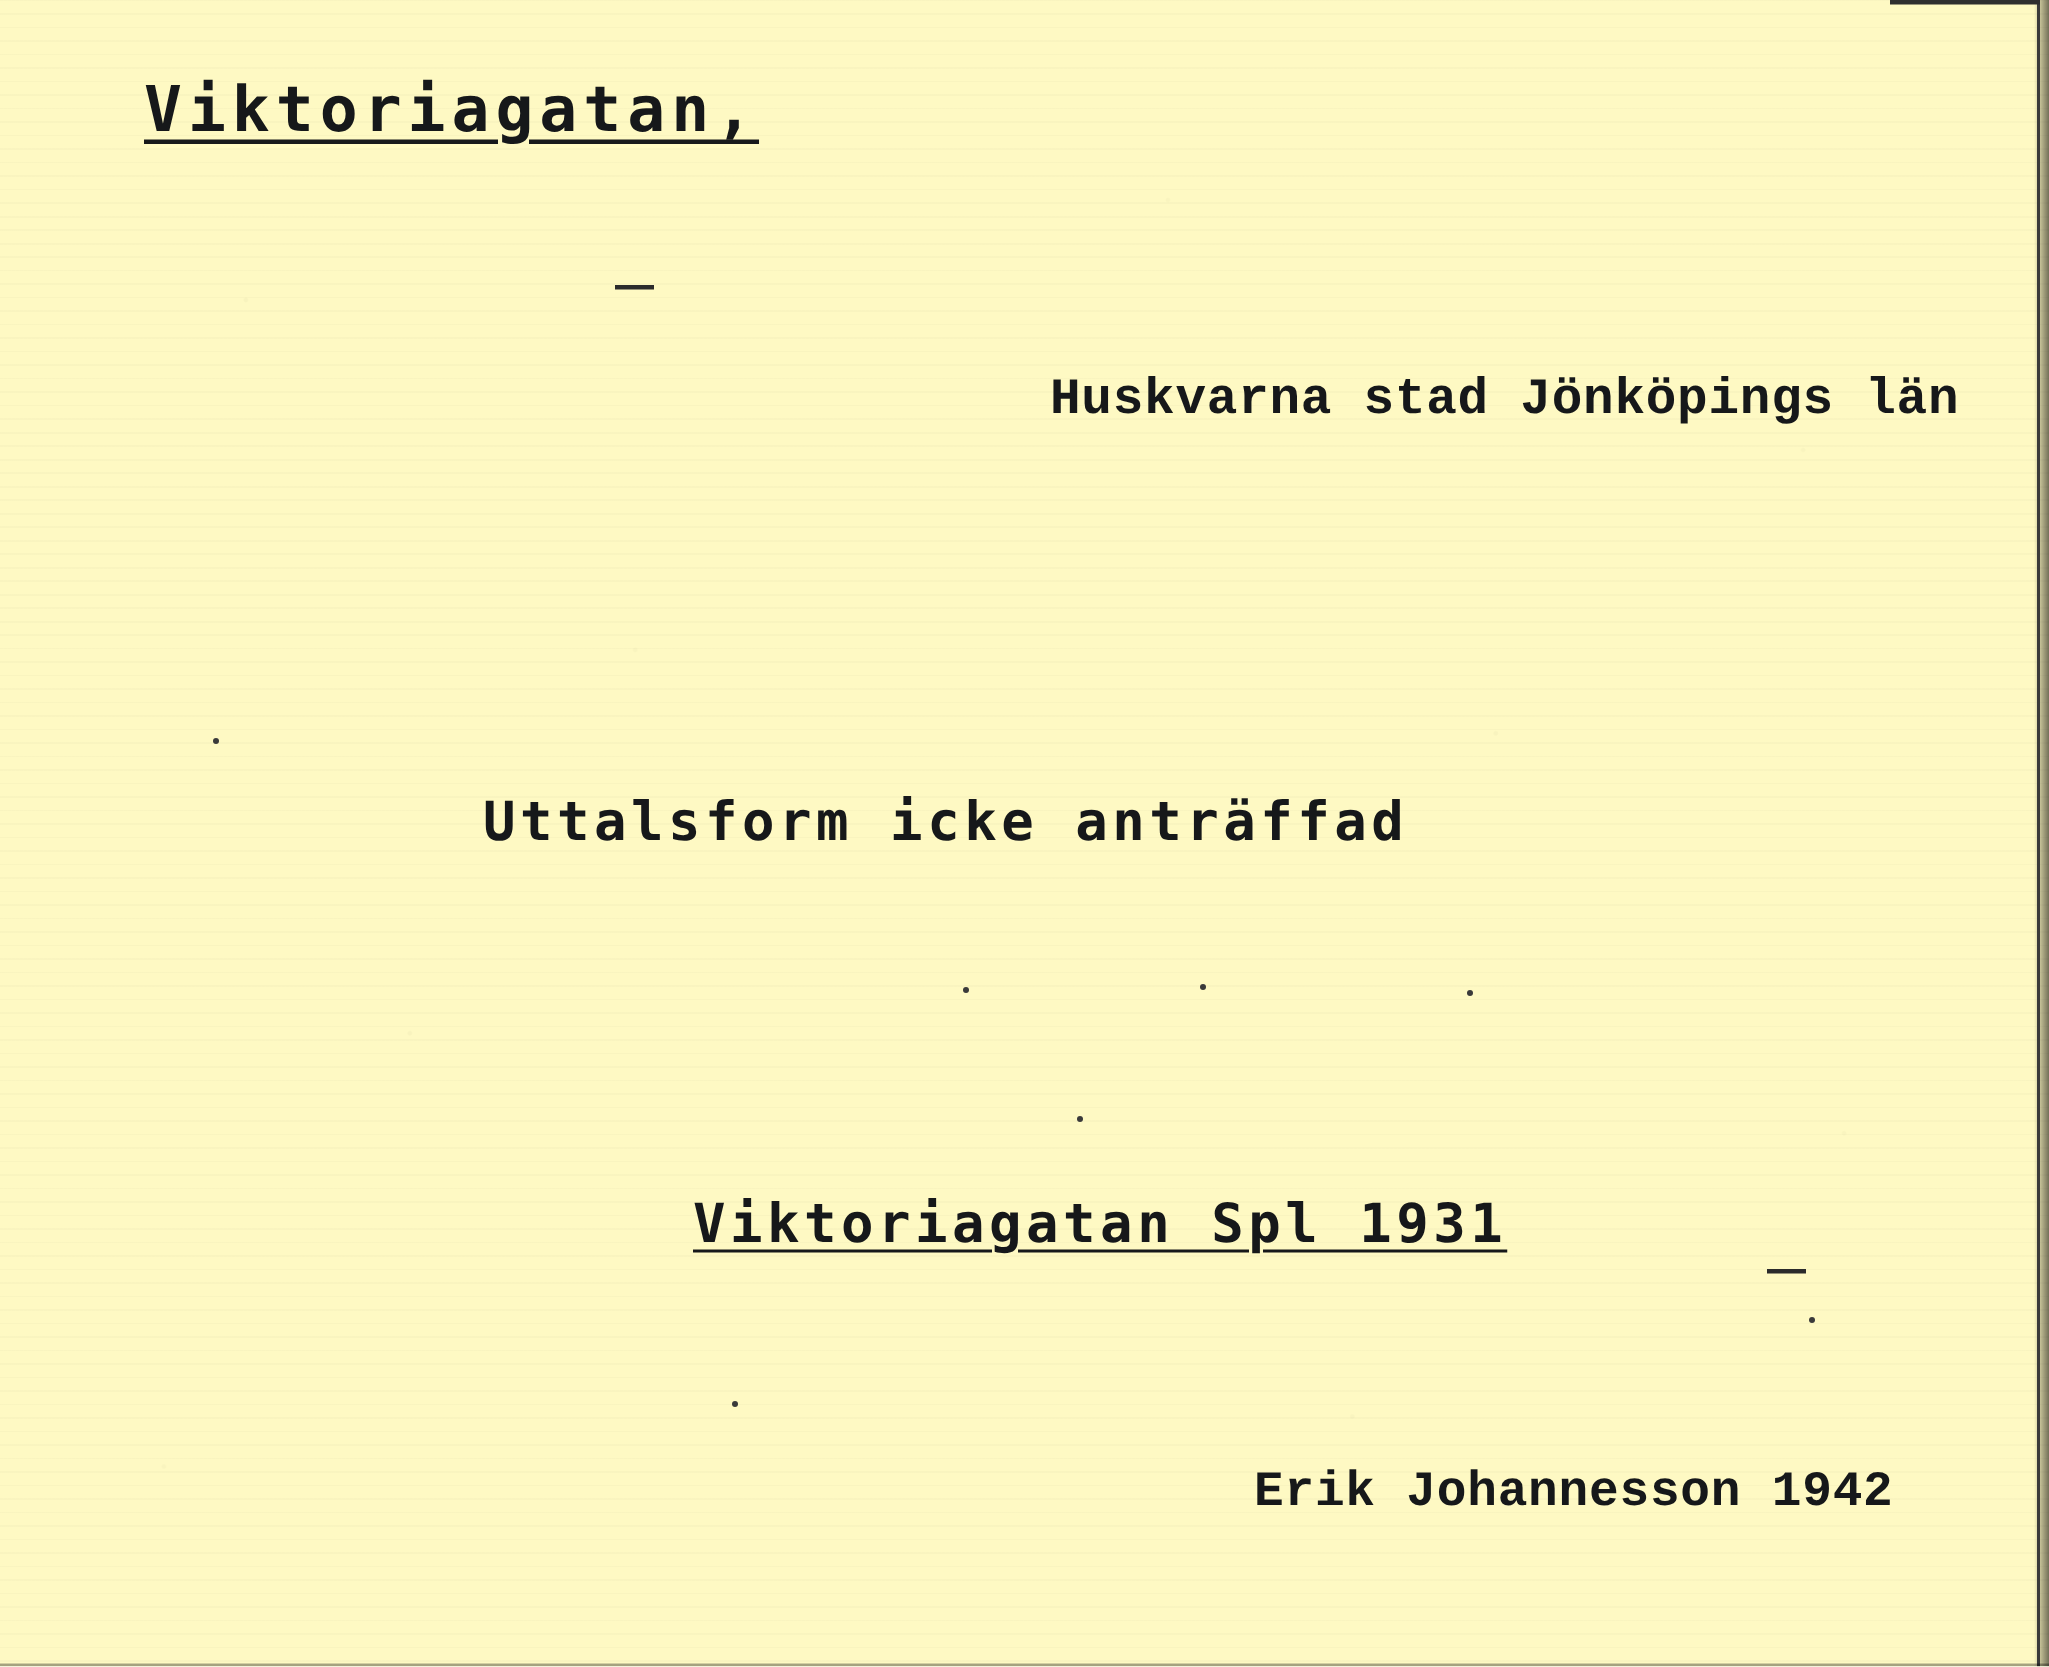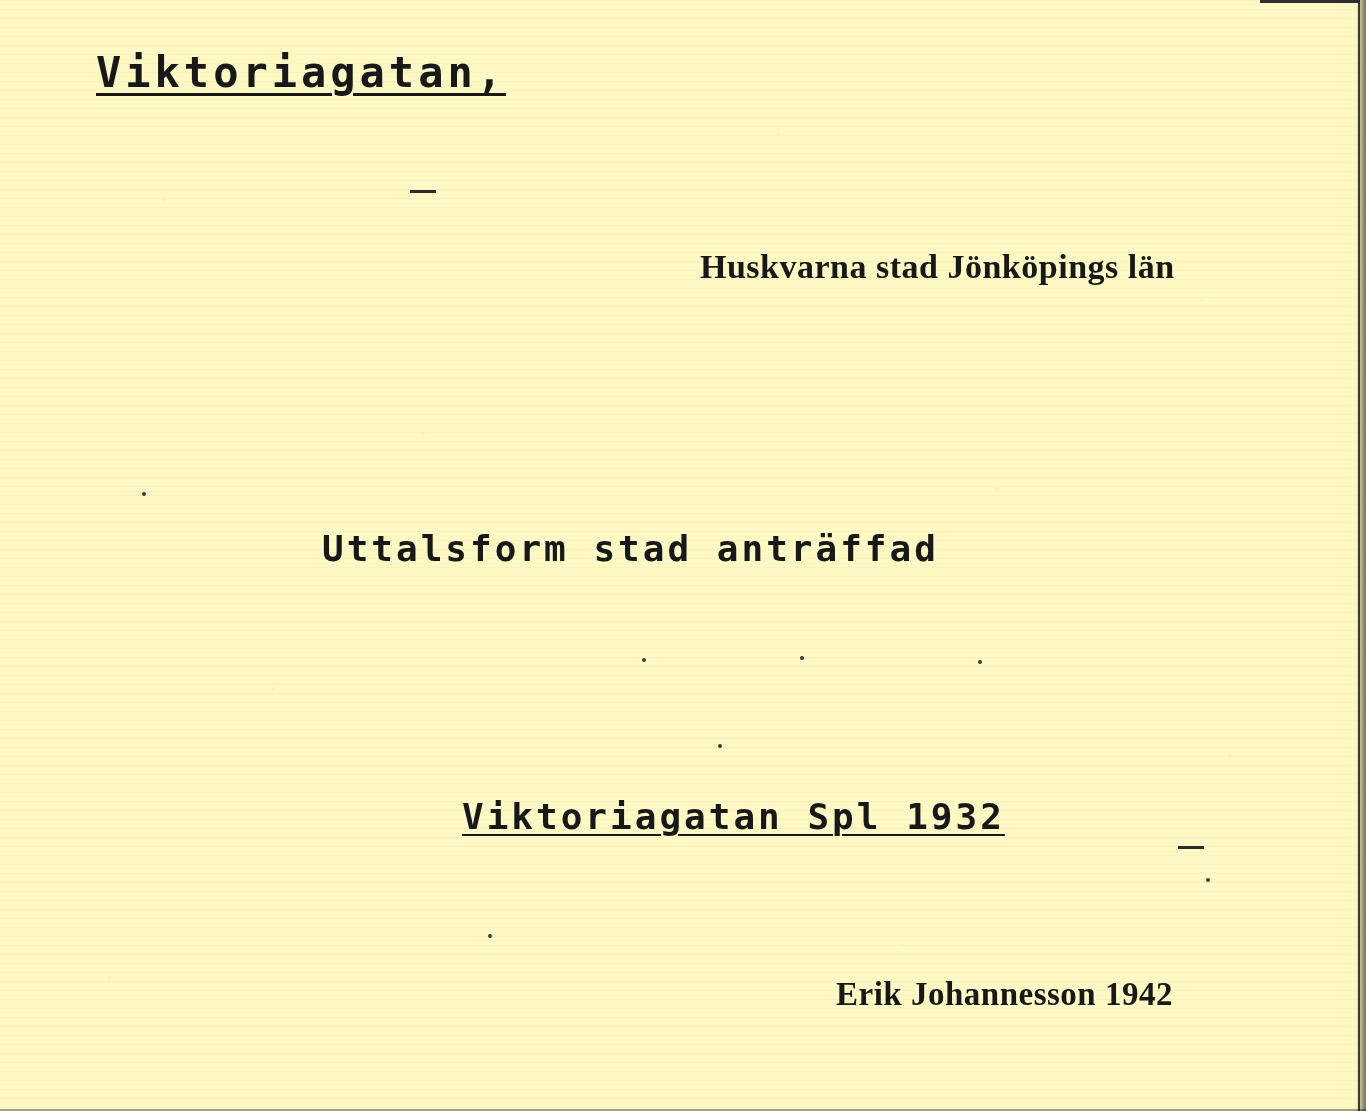--- a/index.html
+++ b/index.html
@@ -91,21 +91,21 @@
     position: absolute;
     color: #16181a;
     white-space: pre;
   }
   .typed {
     font-family: "DejaVu Sans Mono", monospace;
     letter-spacing: 2px;
     font-weight: 700;
   }
   .printed {
-    font-family: Liberation Serif, serif;
+    font-family: Liberation Mono, monospace;
     font-weight: 700;
     text-align: center;
   }
 
   #headword {
     left: 96px;
     top: 48px;
     font-size: 42px;
     letter-spacing: 4px;
     text-decoration: underline;
@@ -165,23 +165,23 @@
 
 <div id="card">
 
   <div class="paper-texture"></div>
   <div class="scan-lines"></div>
 
   <div class="txt typed" id="headword">Viktoriagatan,</div>
 
   <div class="txt printed" id="parish">Huskvarna stad Jönköpings län</div>
 
-  <div class="txt typed" id="note">Uttalsform stad anträffad</div>
+  <div class="txt typed" id="note">Uttalsform icke anträffad</div>
 
-  <div class="txt typed" id="source">Viktoriagatan Spl 1932</div>
+  <div class="txt typed" id="source">Viktoriagatan Spl 1931</div>
 
   <div class="txt printed" id="collector">Erik Johannesson 1942</div>
 
   <div class="tick tick-dash" style="left:410px; top:190px;"></div>
   <div class="tick tick-dash" style="left:1178px; top:846px;"></div>
   <div class="tick tick-dot" style="left:1206px; top:878px;"></div>
   <div class="tick tick-dot" style="left:142px;  top:492px;"></div>
   <div class="tick tick-dot" style="left:642px;  top:658px;"></div>
   <div class="tick tick-dot" style="left:800px;  top:656px;"></div>
   <div class="tick tick-dot" style="left:978px;  top:660px;"></div>

